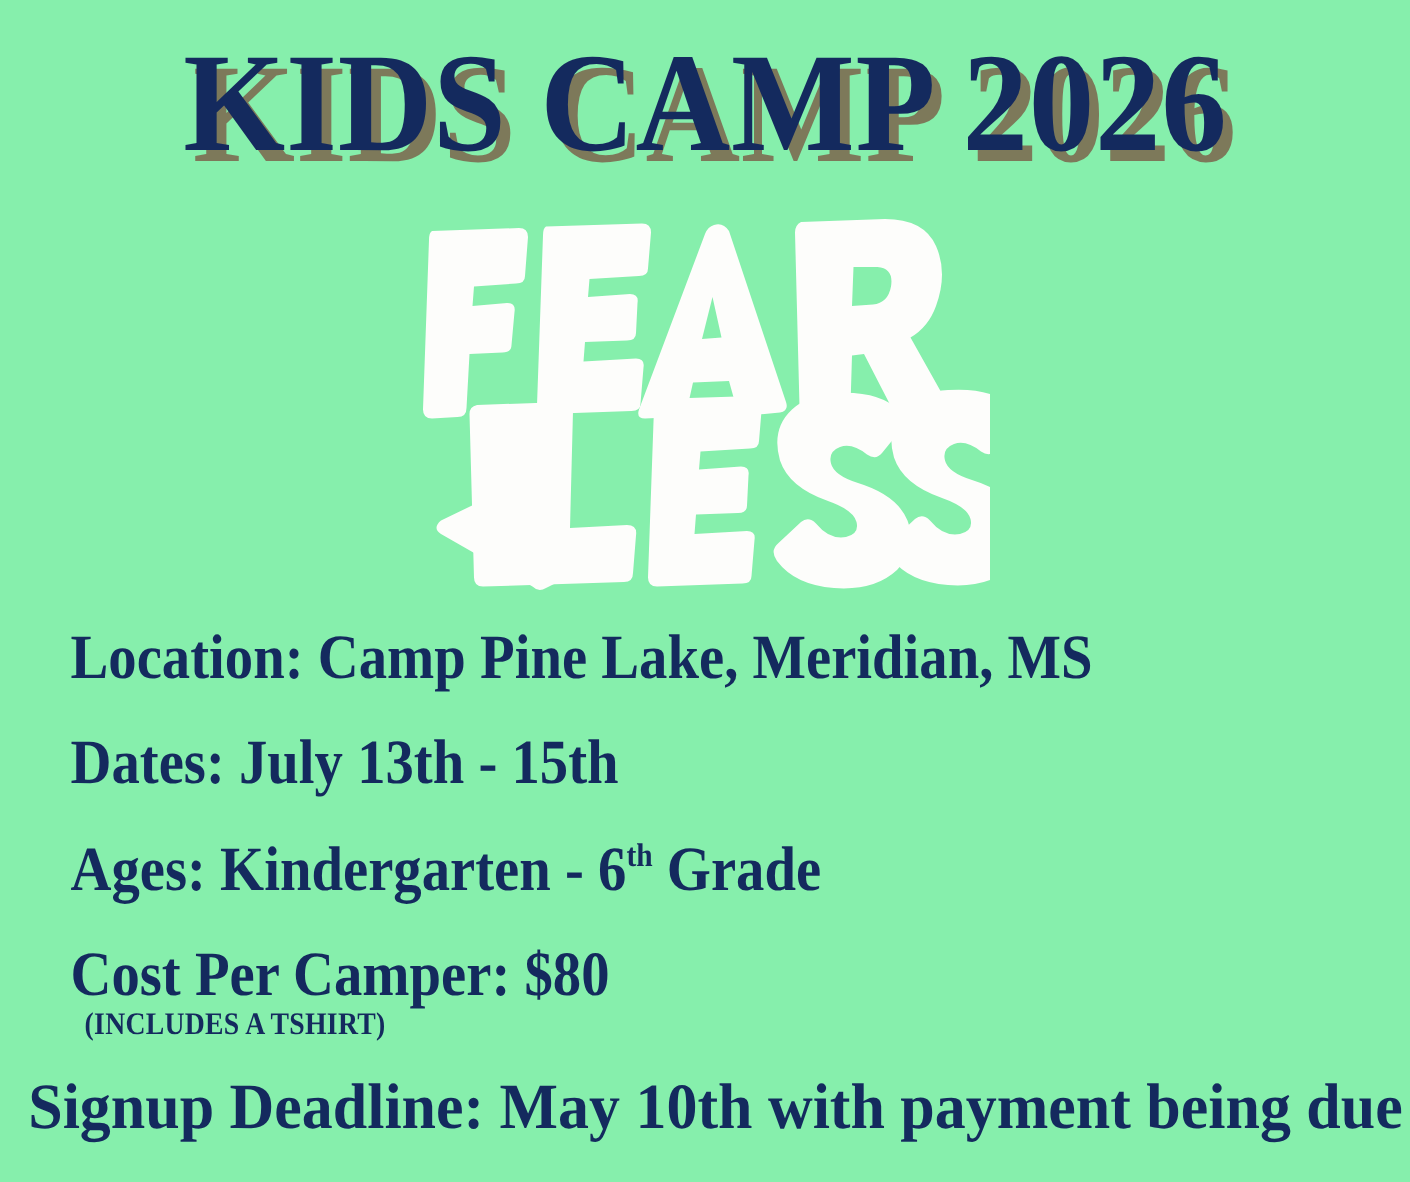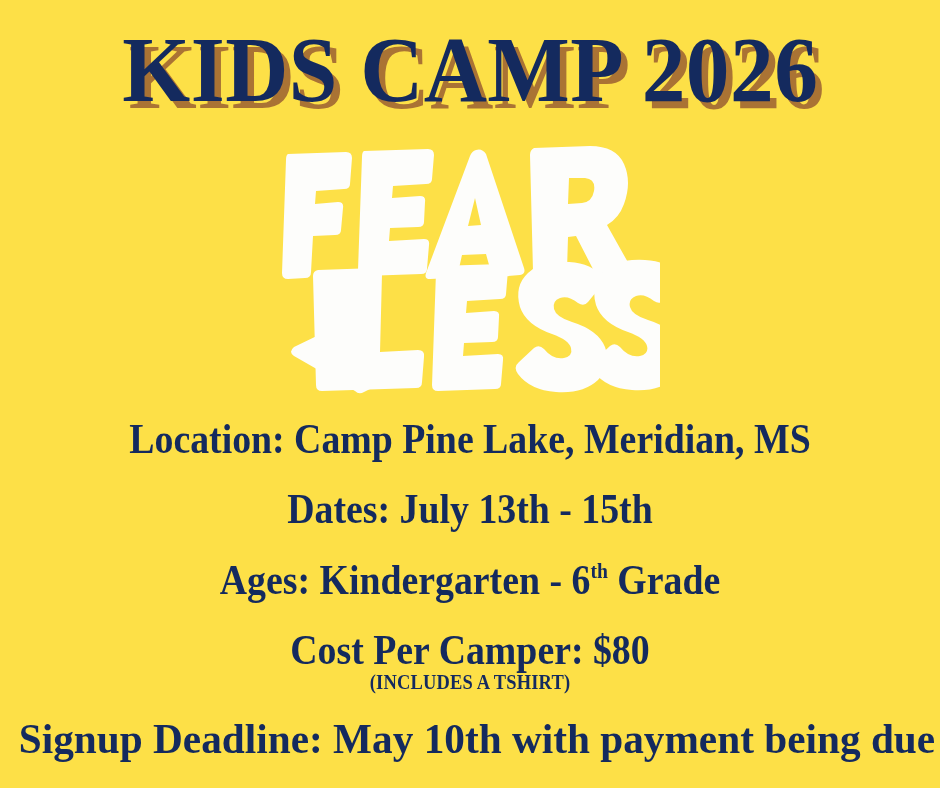--- a/index.html
+++ b/index.html
@@ -11,21 +11,21 @@
     width: 940px;
     height: 788px;
     overflow: hidden;
     font-family: "Liberation Serif", serif;
   }
 
   .poster {
     position: relative;
     width: 940px;
     height: 788px;
-    background: #fde047;
+    background: #86efac;
     box-sizing: border-box;
     overflow: hidden;
   }
 
   
   .title-wrap {
     position: absolute;
     top: 22px;
     left: 0;
     width: 940px;
@@ -57,21 +57,21 @@
     display: block;
     margin: 0 auto;
   }
 
   
   .info {
     position: absolute;
     top: 418px;
     left: 0;
     width: 940px;
-    text-align: center;
+    text-align: left;
   }
   .line {
     color: #142a5e;
     font-family: "Liberation Serif", serif;
     font-weight: bold;
     white-space: nowrap;
     transform: scaleX(0.90);
     transform-origin: center center;
   }
   .line-location {

